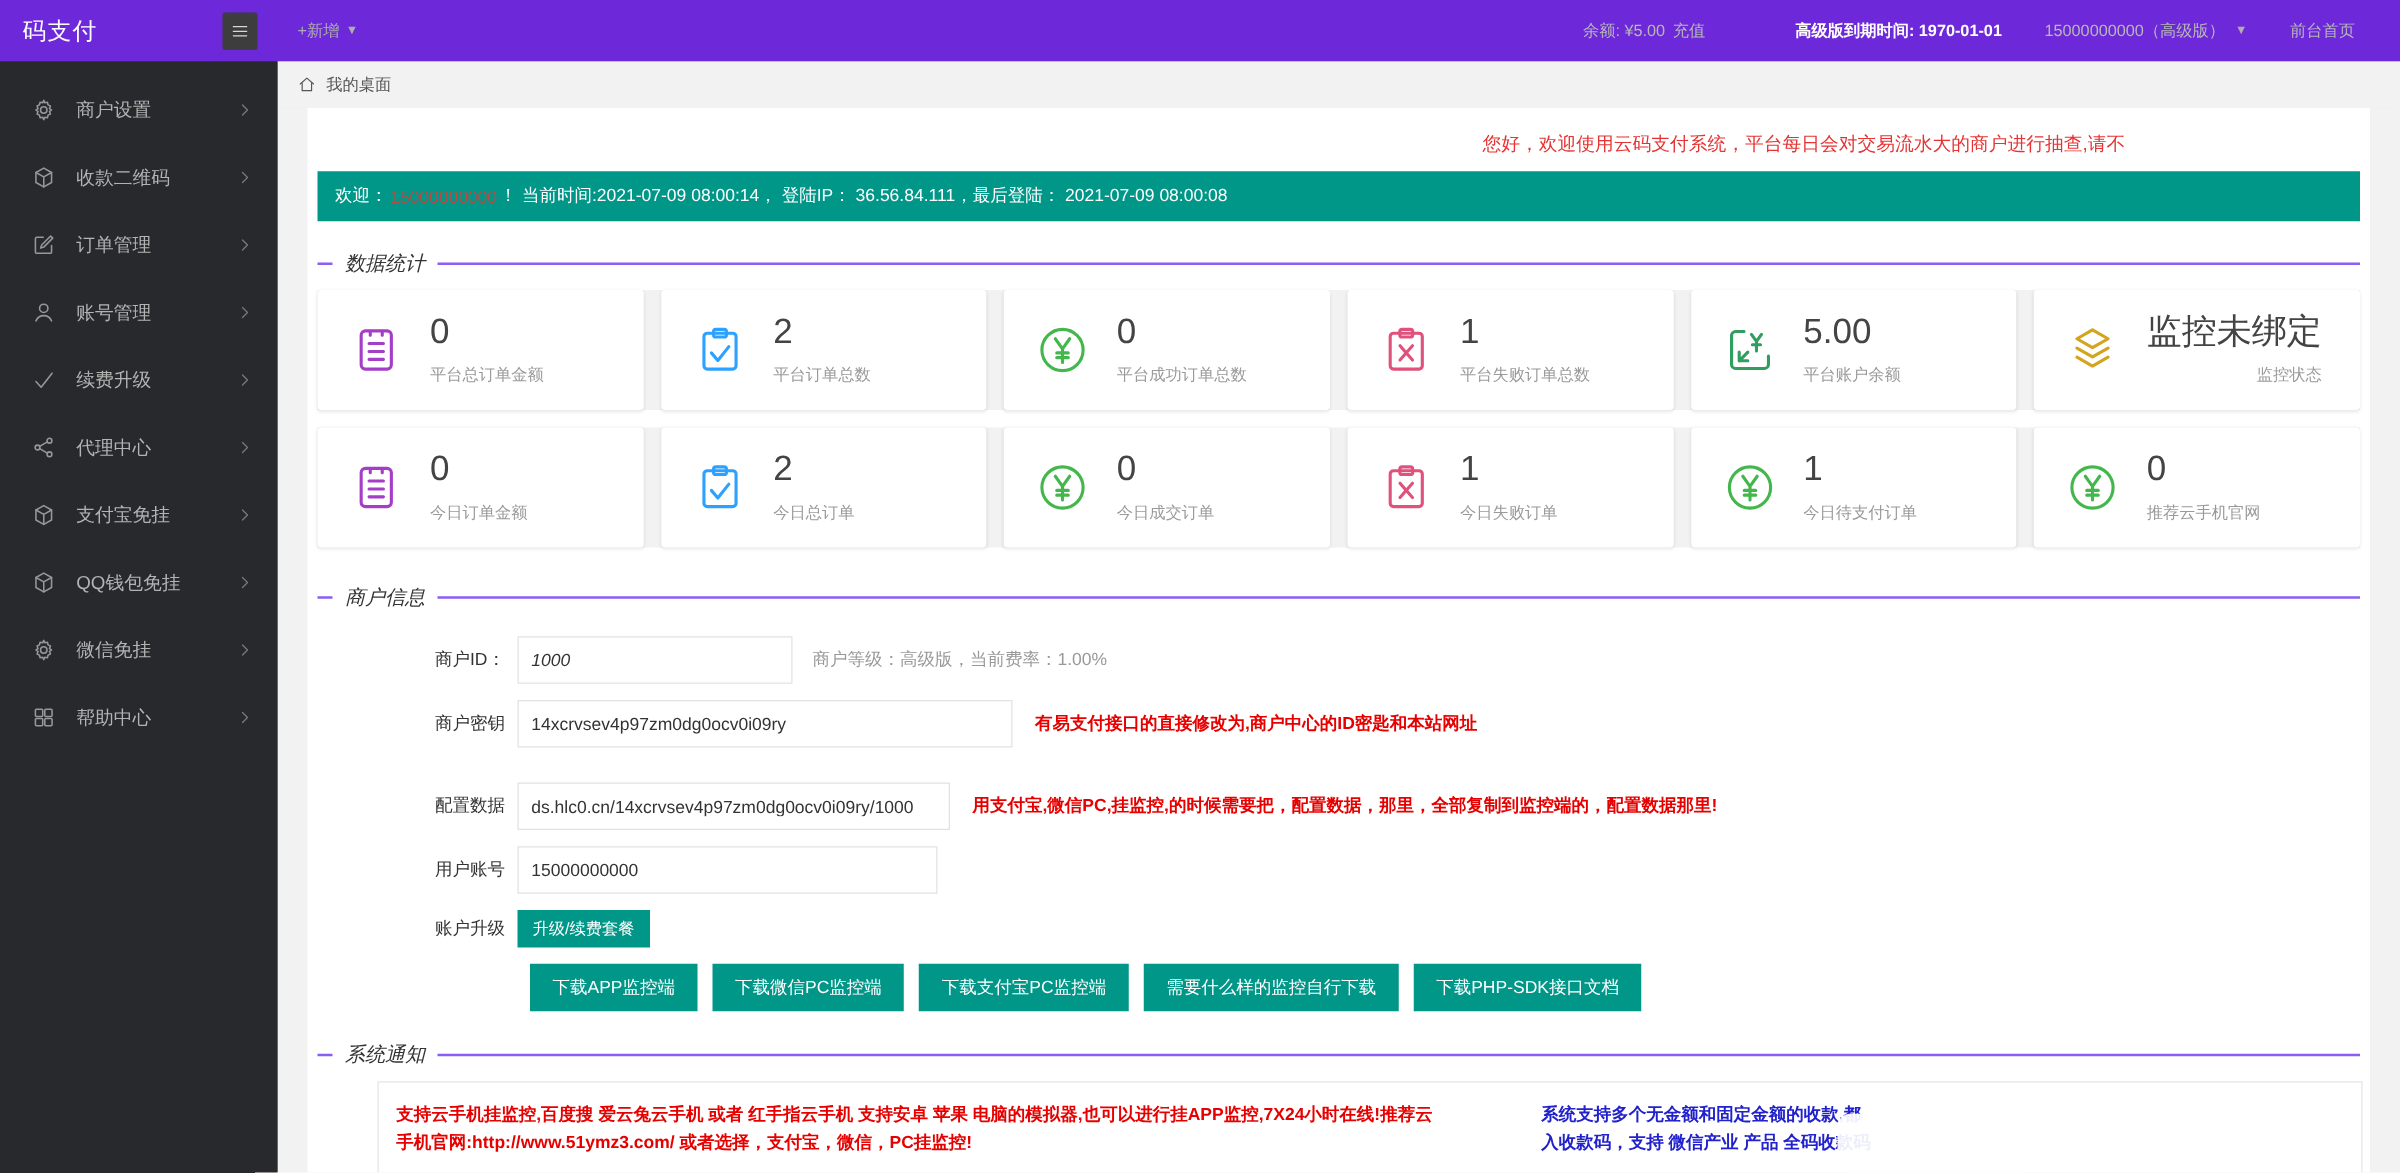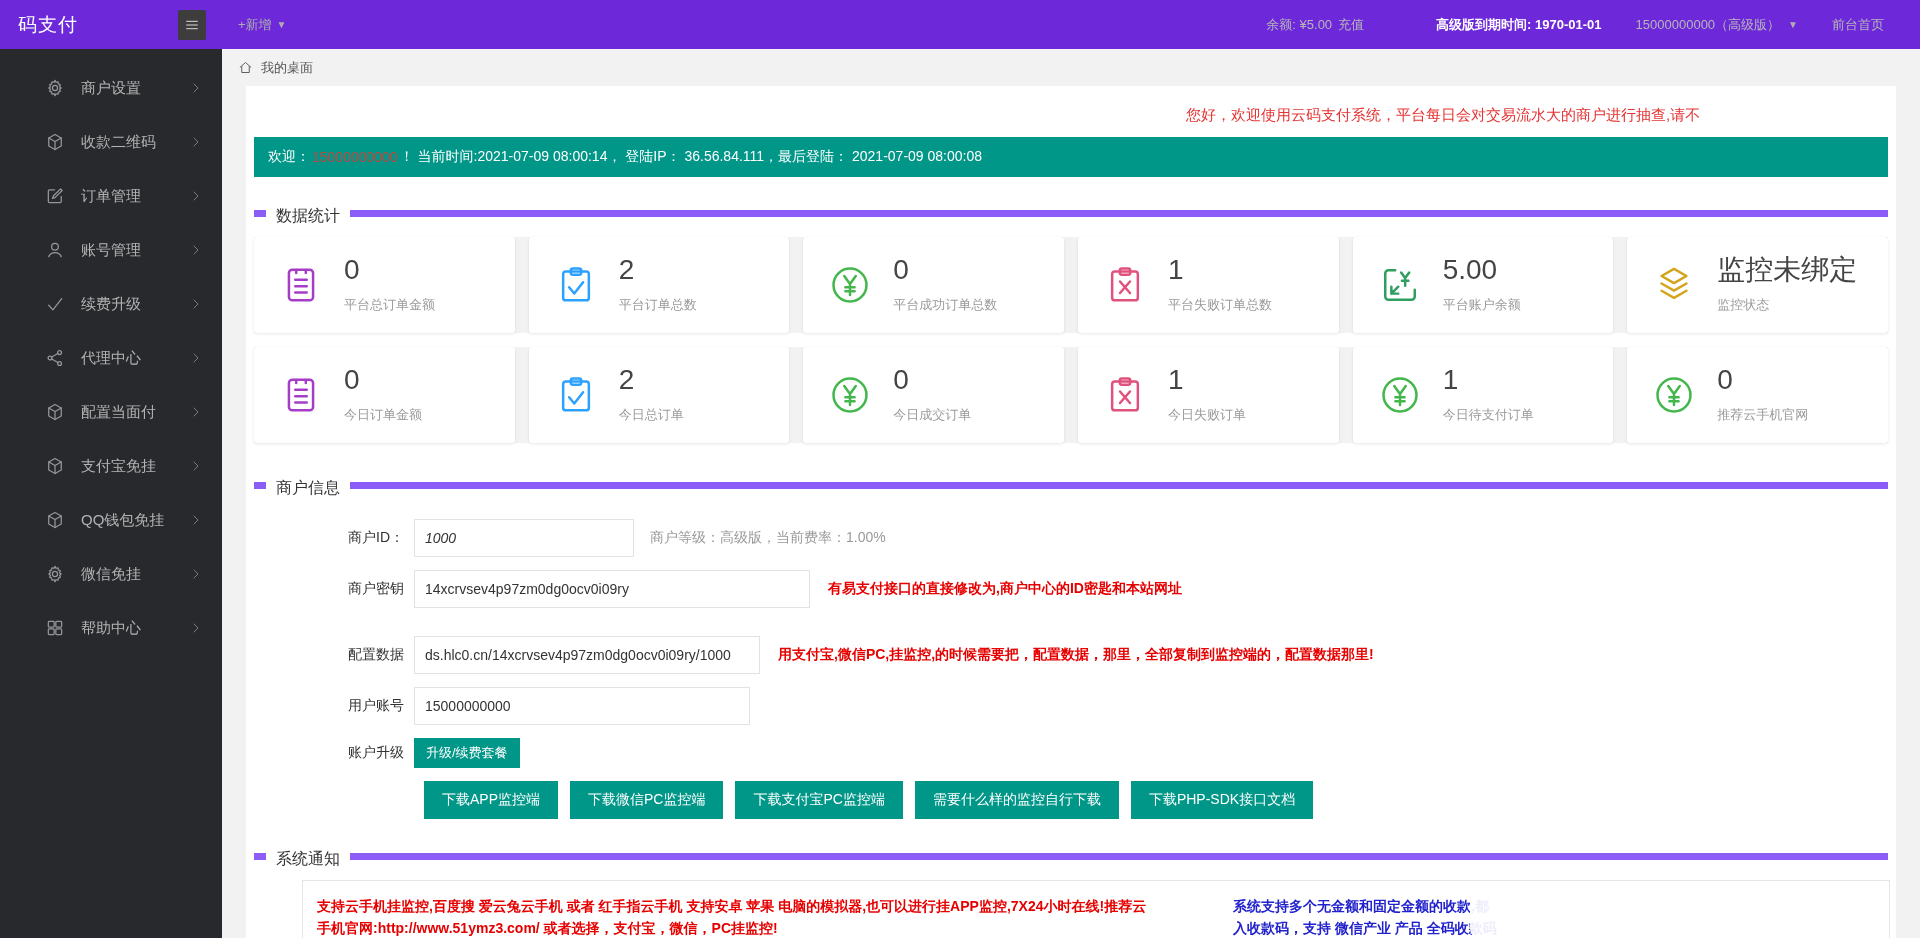--- a/index.html
+++ b/index.html
@@ -18,21 +18,21 @@
   .caret { font-size:10px; color:#aeaeae; }
   .topbar-right { margin-left:auto; display:flex; align-items:center; gap:34px; padding-right:36px;
     color:#b7b7b7; font-size:13px; }
   .balance { display:flex; gap:6px; }
   .recharge { cursor:pointer; }
   .expire { color:#ffffff; font-weight:bold;margin-left:38px; }
   .account-menu { display:flex; align-items:center; gap:8px; cursor:pointer; }
 
   
   .sidebar { position:fixed; left:0; top:49px; bottom:0; width:222px; background:#28292d; padding-top:12px; z-index:40; }
-  .side-item { height:54px; display:flex; align-items:center; padding:0 20px 0 45px; gap:16px;
+  .side-item { height:54px; display:flex; align-items:center; padding:0 20px 0 25px; gap:16px;
     color:#b3b3b3; font-size:15px; cursor:pointer; }
   .side-item .icwrap { color:#97979a; width:20px; height:20px; }
   .side-item .icwrap svg { width:20px; height:20px; }
   .side-item .chev { margin-left:auto; color:#7a7a7d; width:12px; height:12px; }
   .side-item .chev svg { width:12px; height:12px; stroke-width:2; }
 
   
   .breadcrumb { position:fixed; left:222px; top:49px; right:0; height:37px; background:#f2f2f2;
     display:flex; align-items:center; gap:8px; padding-left:16px; color:#555; font-size:13px; z-index:30; }
   .breadcrumb .icwrap { width:15px; height:15px; color:#555; }
@@ -41,35 +41,35 @@
   
   .page { position:fixed; left:222px; top:86px; right:0; bottom:0; background:#f2f2f2; overflow:hidden; }
   .panel { position:absolute; left:24px; top:0; width:1650px; height:852px; background:#ffffff; overflow:hidden; }
 
   .marquee { position:absolute; top:20px; left:940px; white-space:nowrap; color:#e63333; font-size:15px; }
 
   .banner { margin:51px 8px 0; height:40px; background:#009688; color:#ffffff; font-size:14px;
     display:flex; align-items:center; padding:0 14px; }
   .banner .uid { color:#bb4a43; margin:0 2px; }
 
-  .fieldset { position:relative; margin:0 8px; border-top:7px solid #8b5cf6; }
+  .fieldset { position:relative; margin:0 8px; border-top:2px solid #8b5cf6;font-style:italic; }
   .fieldset span { position:absolute; top:-11px; left:12px; background:#ffffff; padding:0 10px;
     font-size:16px; color:#333; }
   .fs-stats { margin-top:33px; }
   .fs-merchant { margin-top:39px; }
   .fs-notice { margin-top:34px; }
 
   .cards { display:grid; grid-template-columns:repeat(6,1fr); gap:14px; background:#f2f2f2; margin:20px 8px 0; }
   .cards.row2 { margin-top:14px; }
   .card { background:#ffffff; height:96px; border-radius:3px; box-shadow:0 1px 3px rgba(0,0,0,.10);
     display:flex; align-items:center; padding-left:24px; gap:20px; }
   .card .icwrap { width:46px; height:46px; flex:0 0 46px; }
   .card .icwrap svg { width:46px; height:46px; stroke-width:1.3; }
   .card .num { font-size:28px; color:#444; line-height:1; }
-  .card .lab { font-size:13px; color:#9a9a9a; margin-top:12px; white-space:nowrap; }
+  .card .lab { font-size:13px; color:#9a9a9a; margin-top:12px; white-space:nowrap;text-align:right; }
 
   .form { margin-top:30px; font-size:14px; color:#333; }
   .frow { display:flex; align-items:center; margin-bottom:13px; }
   .frow.gap-top { margin-top:28px; }
   .flabel { width:168px; text-align:right; padding-right:10px; flex:0 0 168px; }
   input.f { height:38px; border:1px solid #e2e2e2; padding:0 10px; font-size:14px; color:#333; outline:none; }
   .w-id { width:220px;font-style:italic; } .w-key { width:396px; } .w-cfg { width:346px; } .w-acc { width:336px; }
   .gray-note { color:#999; margin-left:16px; }
   .red-note { color:#e60000; font-weight:bold; margin-left:18px; }
 
@@ -265,33 +265,20 @@
           <use href="#i-chev"></use>
         </svg>
     </span>
   </div>
     <div class="side-item">
     <span class="icwrap">
         <svg class="ic" viewBox="0 0 24 24">
           <use href="#i-cube"></use>
         </svg>
       </span>
-    <span>配置当面付</span>
-    <span class="chev">
-      <svg class="ic" viewBox="0 0 24 24">
-          <use href="#i-chev"></use>
-        </svg>
-    </span>
-  </div>
-    <div class="side-item">
-    <span class="icwrap">
-        <svg class="ic" viewBox="0 0 24 24">
-          <use href="#i-cube"></use>
-        </svg>
-      </span>
     <span>支付宝免挂</span>
     <span class="chev">
       <svg class="ic" viewBox="0 0 24 24">
           <use href="#i-chev"></use>
         </svg>
     </span>
   </div>
     <div class="side-item">
     <span class="icwrap">
         <svg class="ic" viewBox="0 0 24 24">

